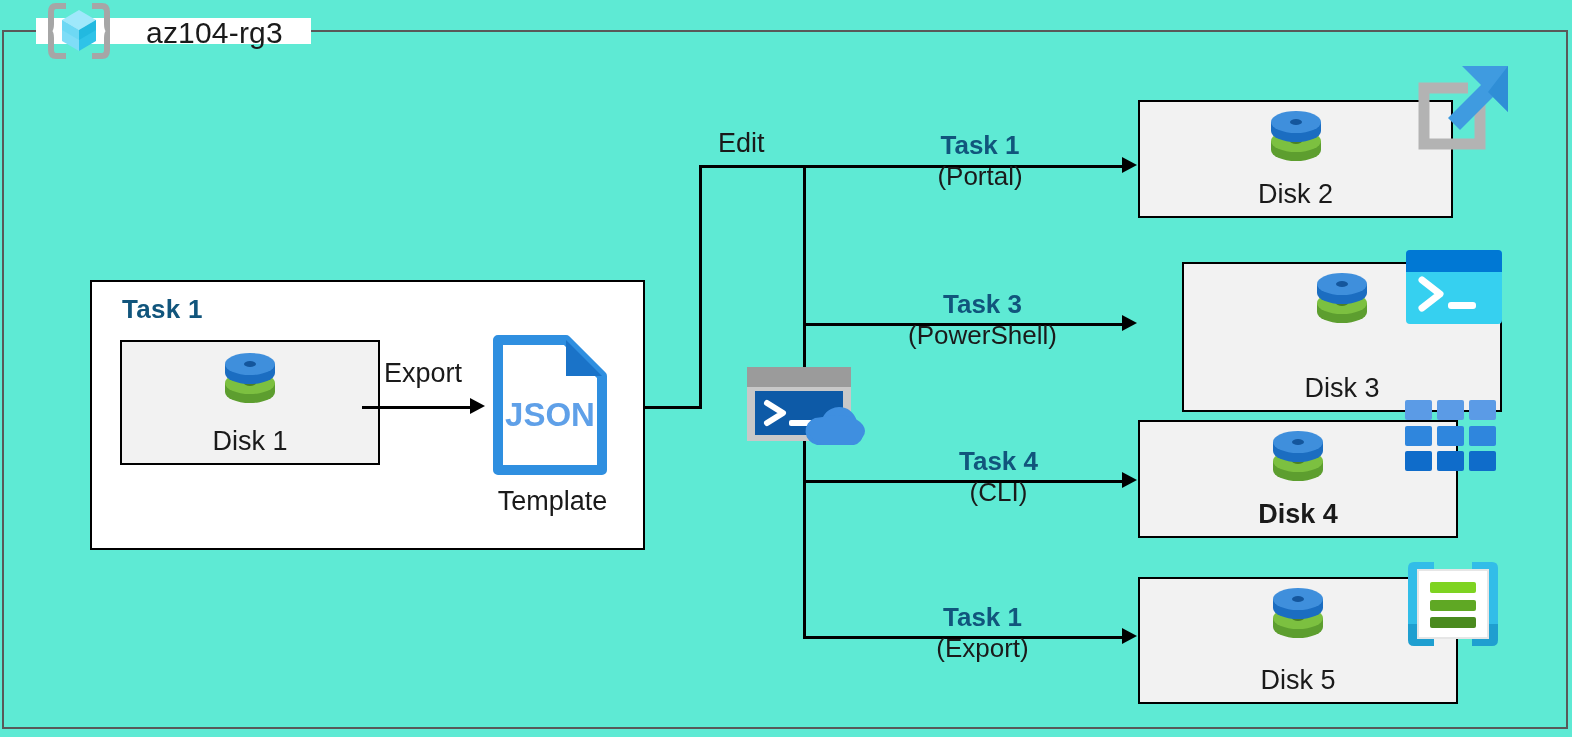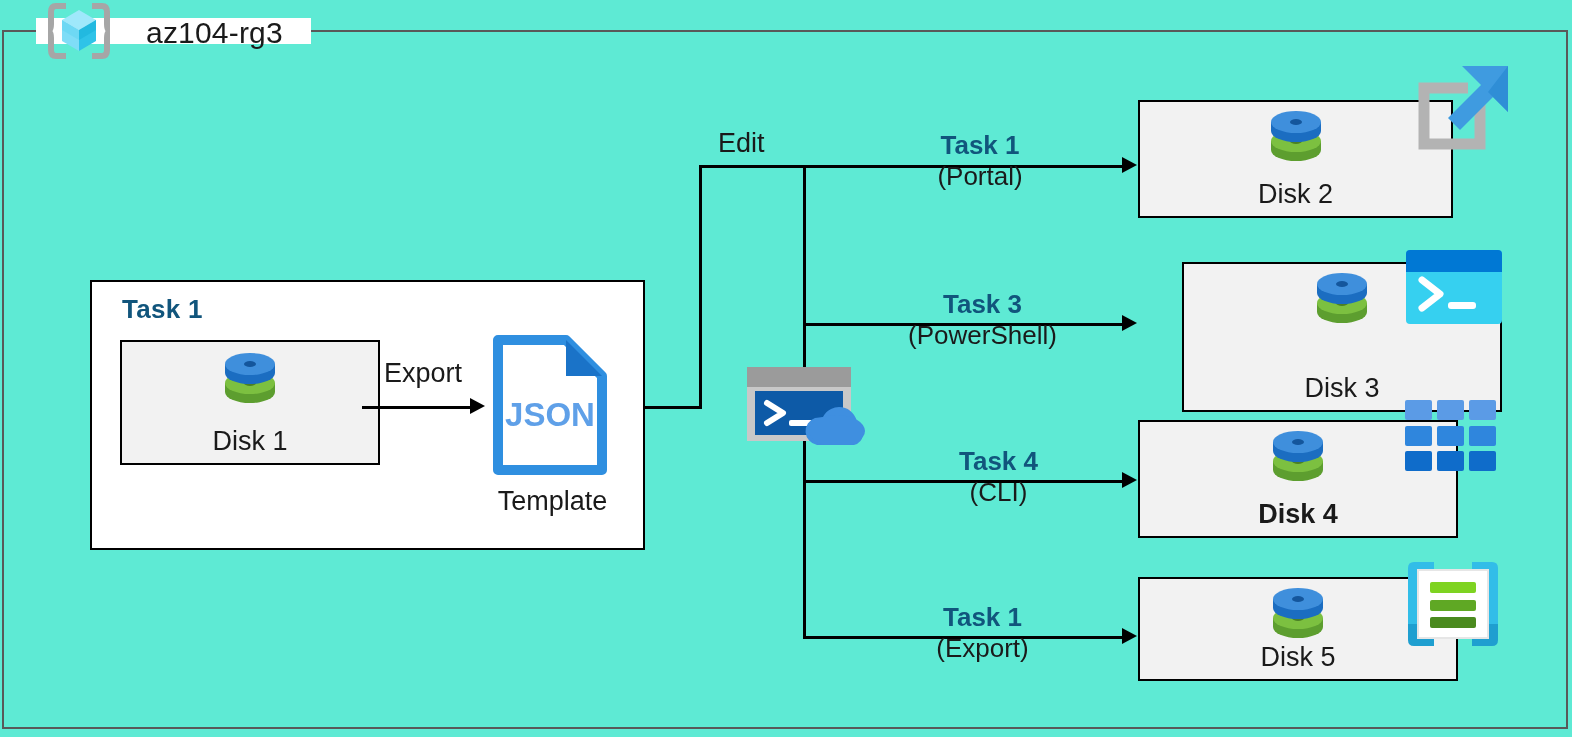--- a/index.html
+++ b/index.html
@@ -330,21 +330,21 @@
     </svg>
   </div>
 
   <div class="hline" style="left:803px; top:636px; width:328px;"></div>
   <div class="arrowhead" style="left:1122px; top:628px;"></div>
   <div class="edge-label" style="left:845px; top:602px; width:275px;">
     <div class="lbl-task">Task 1</div>
     <div class="lbl-sub">(Export)</div>
   </div>
 
-  <div class="disk-box" style="left:1138px; top:577px; width:320px; height:104px;">
+  <div class="disk-box" style="left:1138px; top:577px; width:320px; height:127px;">
     <div class="disk-art" style="top:8px;">
       <svg width="58" height="62" viewBox="0 0 58 62">
         <ellipse cx="29" cy="40" rx="25" ry="11" fill="#5d9e2f"></ellipse>
         <rect x="4" y="31" width="50" height="9" fill="#5d9e2f"></rect>
         <ellipse cx="29" cy="31" rx="25" ry="11" fill="#7cc040"></ellipse>
         <ellipse cx="29" cy="31" rx="6" ry="3" fill="#4a7f25"></ellipse>
         <ellipse cx="29" cy="21" rx="25" ry="11" fill="#1b6dc1"></ellipse>
         <rect x="4" y="12" width="50" height="9" fill="#1b6dc1"></rect>
         <ellipse cx="29" cy="12" rx="25" ry="11" fill="#3f8fdc"></ellipse>
         <ellipse cx="29" cy="12" rx="6" ry="3" fill="#14569c"></ellipse>

